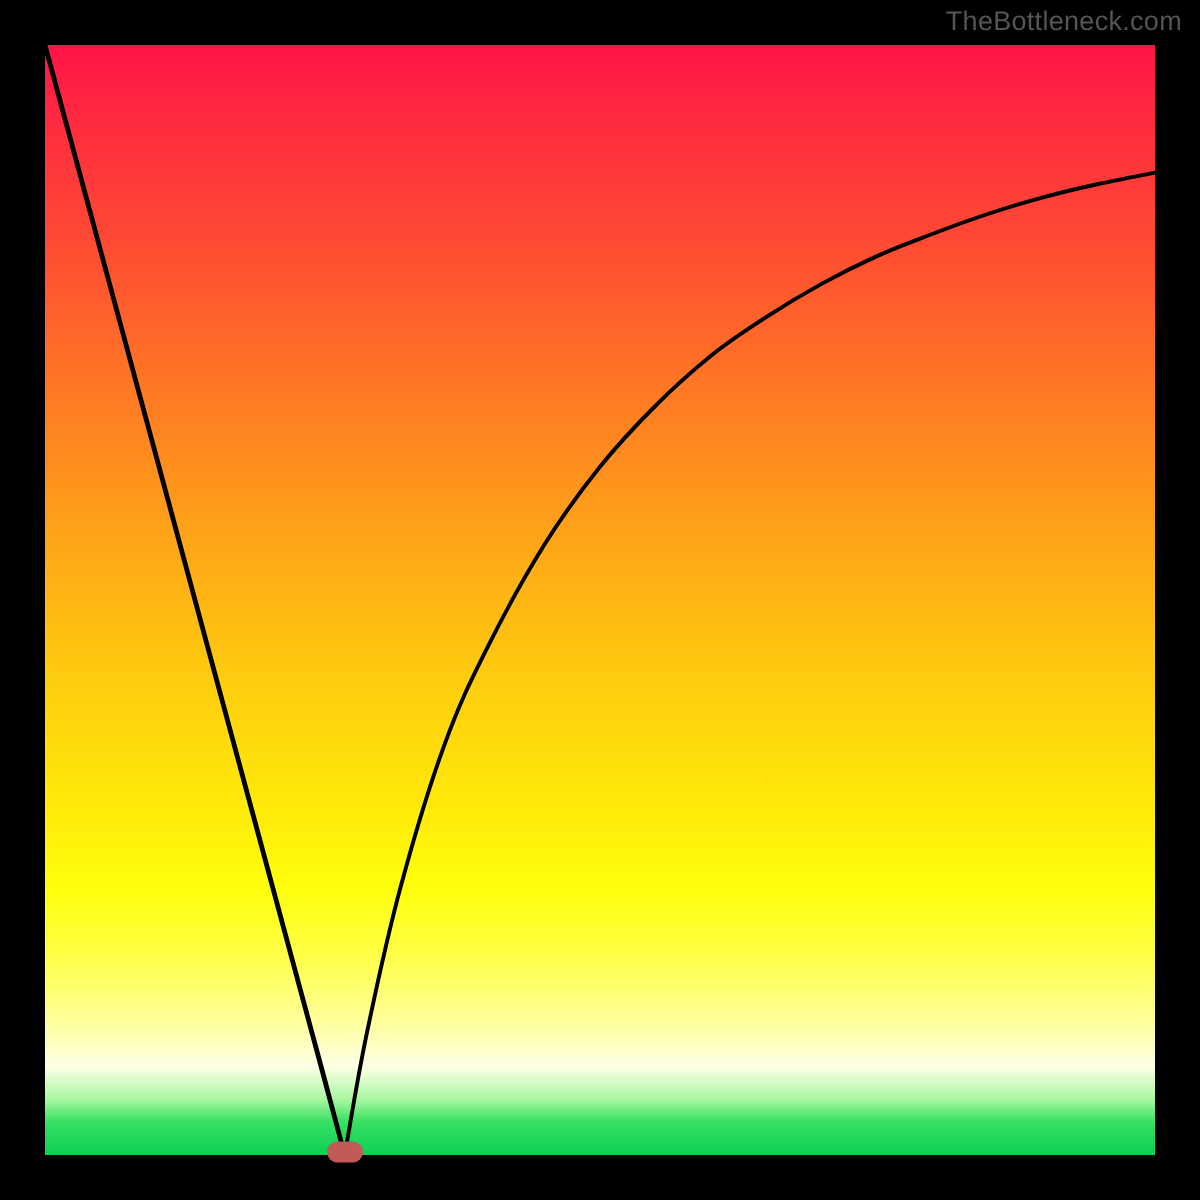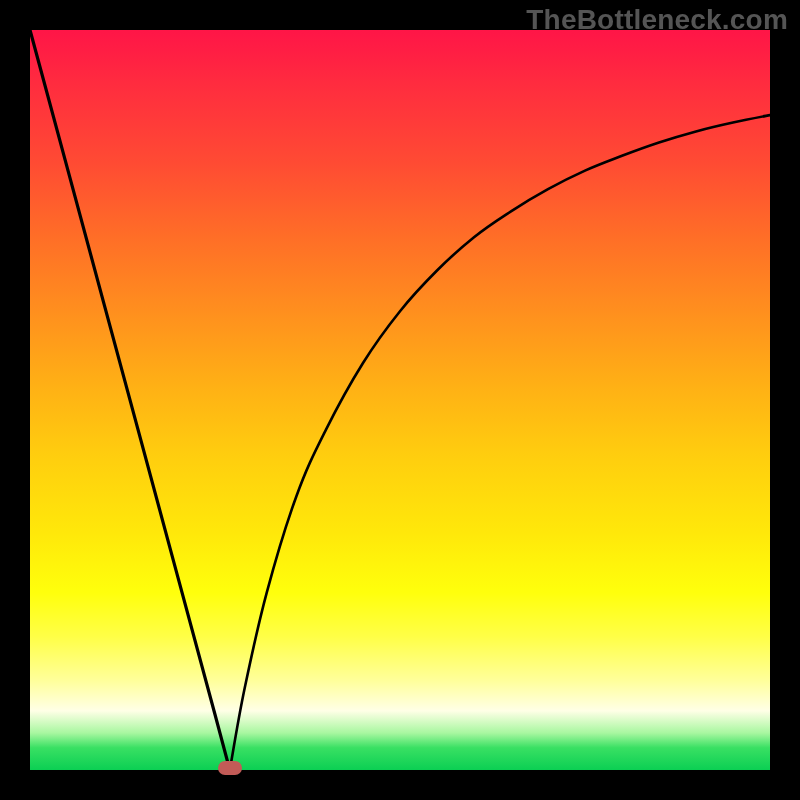--- a/index.html
+++ b/index.html
@@ -40,22 +40,22 @@
       #ffffe6 92%,
       #a8f7a0 95%,
       #39e063 97%,
       #0bcf53 100%
     );
   }
   .watermark {
     position: absolute;
     top: 4px;
     right: 12px;
-    font-size: 28px;
-    font-weight: 700;
+    font-size: 18px;
+    font-weight: 400;
     color: #555;
     letter-spacing: 0.2px;
     user-select: none;
   }
   svg.curve {
     position: absolute;
     left: 0;
     top: 0;
     width: 740px;
     height: 740px;

